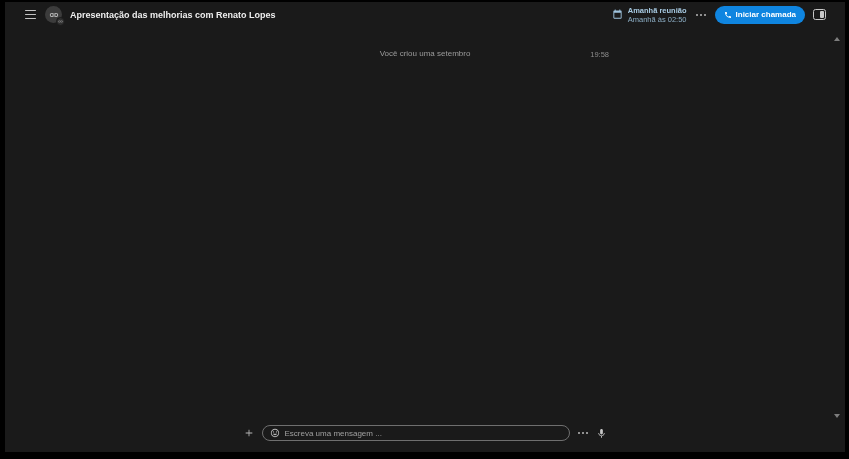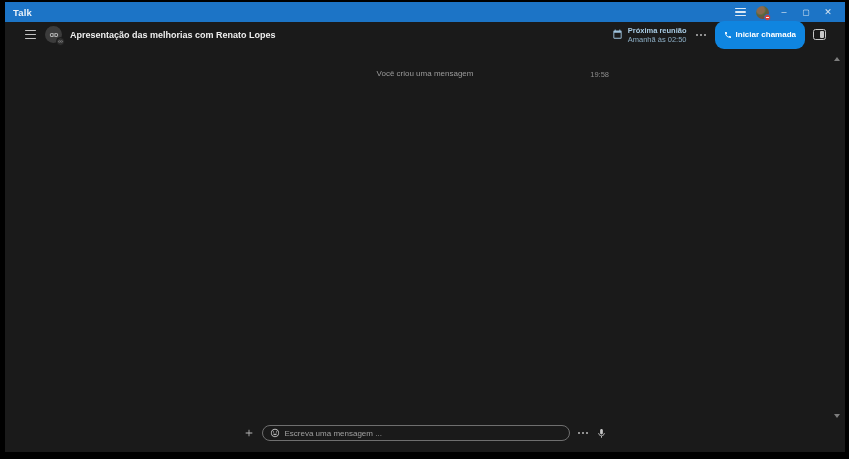--- a/index.html
+++ b/index.html
@@ -42,21 +42,21 @@
 
   .meeting { display:flex; align-items:center; gap:5px; cursor:pointer; margin-right:6px; }
   .meeting svg { width:11px; height:11px; fill:#9fc3dd; }
   .meeting .m-title { font-size:7.5px; font-weight:bold; color:#a8cbe3; line-height:9px; }
   .meeting .m-time  { font-size:7.5px; color:#8caec5; line-height:9px; }
 
   .dots { display:flex; gap:2px; align-items:center; }
   .dots i { width:2px; height:2px; border-radius:50%; background:#b9b9b9; display:block; }
   .more-btn { width:16px; height:16px; margin-right:6px; }
 
-  .call-btn { display:flex; align-items:center; gap:4px; height:28px; padding:0 9px;
+  .call-btn { display:flex; align-items:center; gap:4px; height:18px; padding:0 9px;
               background:#0f85e0; border:none; border-radius:9px; cursor:pointer; }
   .call-btn svg { width:8px; height:8px; fill:#ffffff; }
   .call-btn span { font-size:8px; font-weight:bold; color:#ffffff; white-space:nowrap; }
 
   .dock-right { width:20px; height:18px; margin-left:4px; }
   .dock-right .box { position:relative; width:13px; height:11px; border:1.5px solid #c8c8c8; border-radius:2.5px; }
   .dock-right .box i { position:absolute; right:1px; top:1px; bottom:1px; width:4px; background:#c8c8c8; border-radius:1px; display:block; }
 
   
   .main { flex:1; position:relative; }
@@ -84,39 +84,20 @@
   .msg-input { flex:1; background:transparent; border:none; outline:none; color:#dddddd;
                font-size:8px; font-family:"Liberation Sans", sans-serif; height:12px; }
   .msg-input::placeholder { color:#a0a0a0; }
   .mic-btn svg { width:11px; height:11px; fill:#c6c6c6; }
 </style>
 </head>
 <body>
 
 <div class="window">
 
-  <div class="titlebar">
-    <span class="app-title">Talk</span>
-    <span class="tb-spacer"></span>
-    <span class="tb-btn">
-      <span class="menu-bars">
-          <i></i>
-          <i></i>
-          <i></i>
-        </span>
-    </span>
-    <span class="tb-btn">
-      <span class="tb-avatar">
-        <span class="status"></span>
-      </span>
-    </span>
-    <span class="tb-btn ctl">–</span>
-    <span class="tb-btn ctl ctl-max">▢</span>
-    <span class="tb-btn ctl">✕</span>
-  </div>
 
   <div class="conv-header">
     <button class="icon-btn hamburger" style="display:flex;">
       <i></i>
         <i></i>
         <i></i>
     </button>
     <span class="conv-avatar">
       <svg viewBox="0 0 24 24">
         <path d="M3.9 12c0-1.71 1.39-3.1 3.1-3.1h4V7H7c-2.76 0-5 2.24-5 5s2.24 5 5 5h4v-1.9H7c-1.71 0-3.1-1.39-3.1-3.1zM8 13h8v-2H8v2zm9-6h-4v1.9h4c1.71 0 3.1 1.39 3.1 3.1s-1.39 3.1-3.1 3.1h-4V17h4c2.76 0 5-2.24 5-5s-2.24-5-5-5z"></path>
@@ -128,21 +109,21 @@
       </span>
     </span>
     <span class="conv-title">Apresentação das melhorias com Renato Lopes</span>
     <span class="hd-spacer"></span>
 
     <span class="meeting">
       <svg viewBox="0 0 24 24">
         <path d="M19 3h-1V1h-2v2H8V1H6v2H5c-1.11 0-2 .89-2 2v14c0 1.1.89 2 2 2h14c1.1 0 2-.9 2-2V5c0-1.11-.9-2-2-2zm0 16H5V8h14v11z"></path>
       </svg>
       <span>
-        <div class="m-title">Próxima reunião</div>
+        <div class="m-title">Amanhã reunião</div>
         <div class="m-time">Amanhã às 02:50</div>
       </span>
     </span>
 
     <button class="icon-btn more-btn">
       <span class="dots">
           <i></i>
           <i></i>
           <i></i>
         </span>
@@ -161,21 +142,21 @@
         </span>
     </button>
   </div>
 
   <div class="main">
     <span class="scroll-arrow scroll-up"></span>
     <span class="scroll-arrow scroll-down"></span>
 
     <div class="messages">
       <div class="sys-row">
-        <span class="sys-text">Você criou uma mensagem</span>
+        <span class="sys-text">Você criou uma setembro</span>
         <span class="sys-time">19:58</span>
       </div>
     </div>
   </div>
 
   <div class="composer">
     <button class="icon-btn plus-btn">
       <svg viewBox="0 0 24 24">
         <path d="M11 4h2v7h7v2h-7v7h-2v-7H4v-2h7z"></path>
       </svg>

